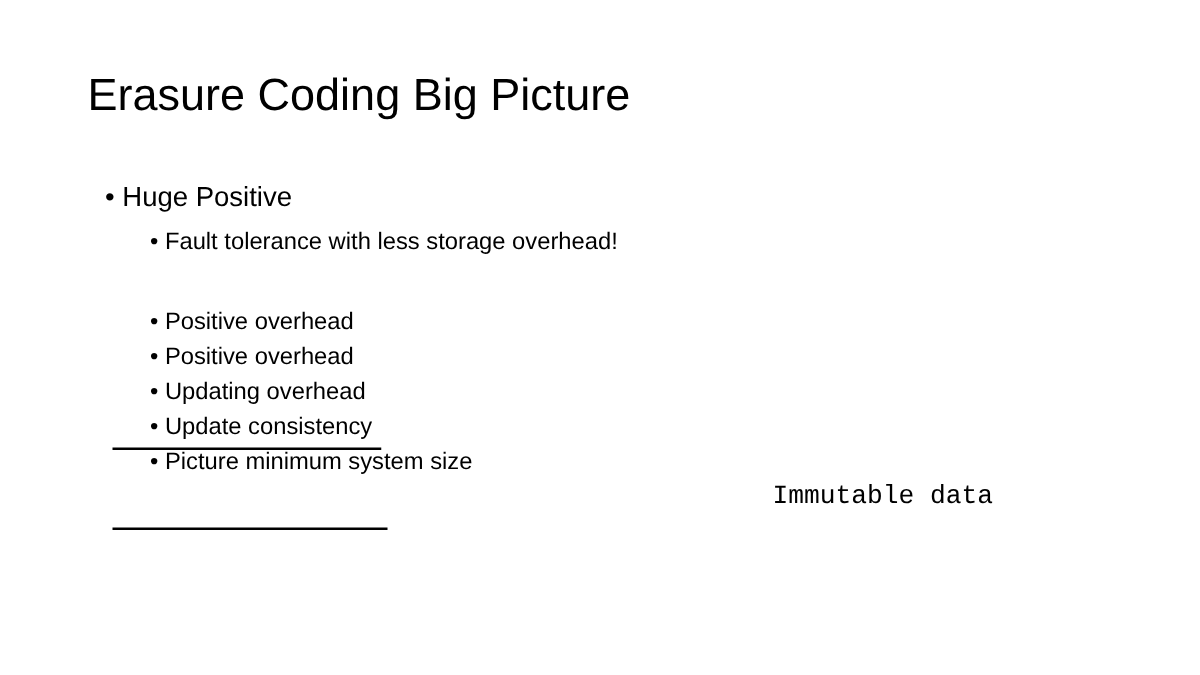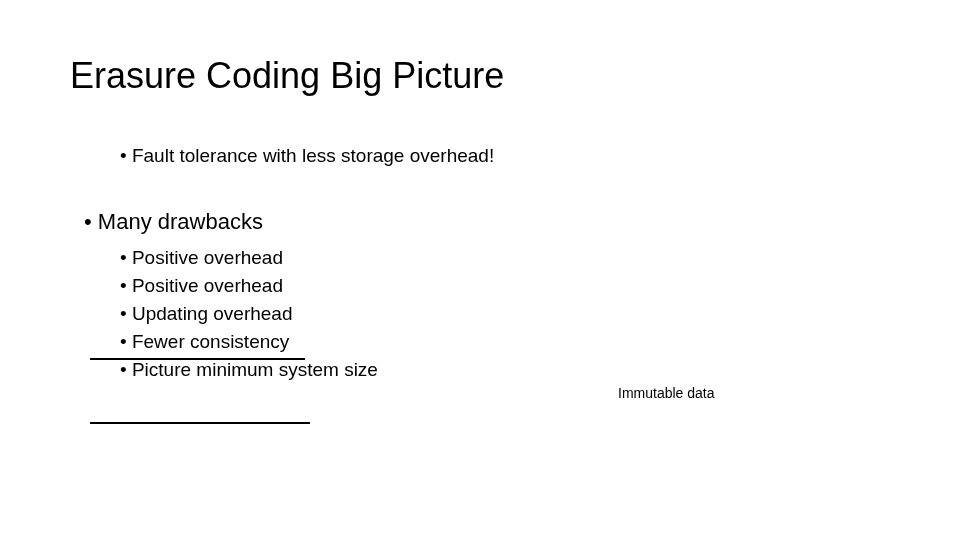--- a/index.html
+++ b/index.html
@@ -49,42 +49,43 @@
     }
     .strike-line {
       position: absolute;
       height: 2px;
       background: #000000;
     }
     .right-notes {
       position: absolute;
       left: 618px;
       top: 384px;
-      font-size: 14px;
+      font-size: 21px;
       line-height: 1.35;
+      font-family: Liberation Mono, monospace;
     }
     .right-notes .note1 {
       margin-bottom: 18px;
     }
   </style>
 </head>
 <body>
 
 <div class="slide">
   <h1 class="title">Erasure Coding Big Picture</h1>
 
+  <div class="level-1 bullet">Huge Positive</div>
   <div class="level-2 bullet">Fault tolerance with less storage overhead!</div>
 
   <div class="spacer"></div>
 
-  <div class="level-1 bullet">Many drawbacks</div>
   <div class="level-2 bullet">Positive overhead</div>
   <div class="level-2 bullet">Positive overhead</div>
   <div class="level-2 bullet">Updating overhead</div>
-  <div class="level-2 bullet">Fewer consistency</div>
+  <div class="level-2 bullet">Update consistency</div>
   <div class="level-2 bullet">Picture minimum system size</div>
 
   <div class="strike-line" style="left:90px; top:358px; width:215px;"></div>
   <div class="strike-line" style="left:90px; top:422px; width:220px;"></div>
 
   <div class="right-notes">
     <div class="note1">Immutable data</div>
   </div>
 </div>
 

